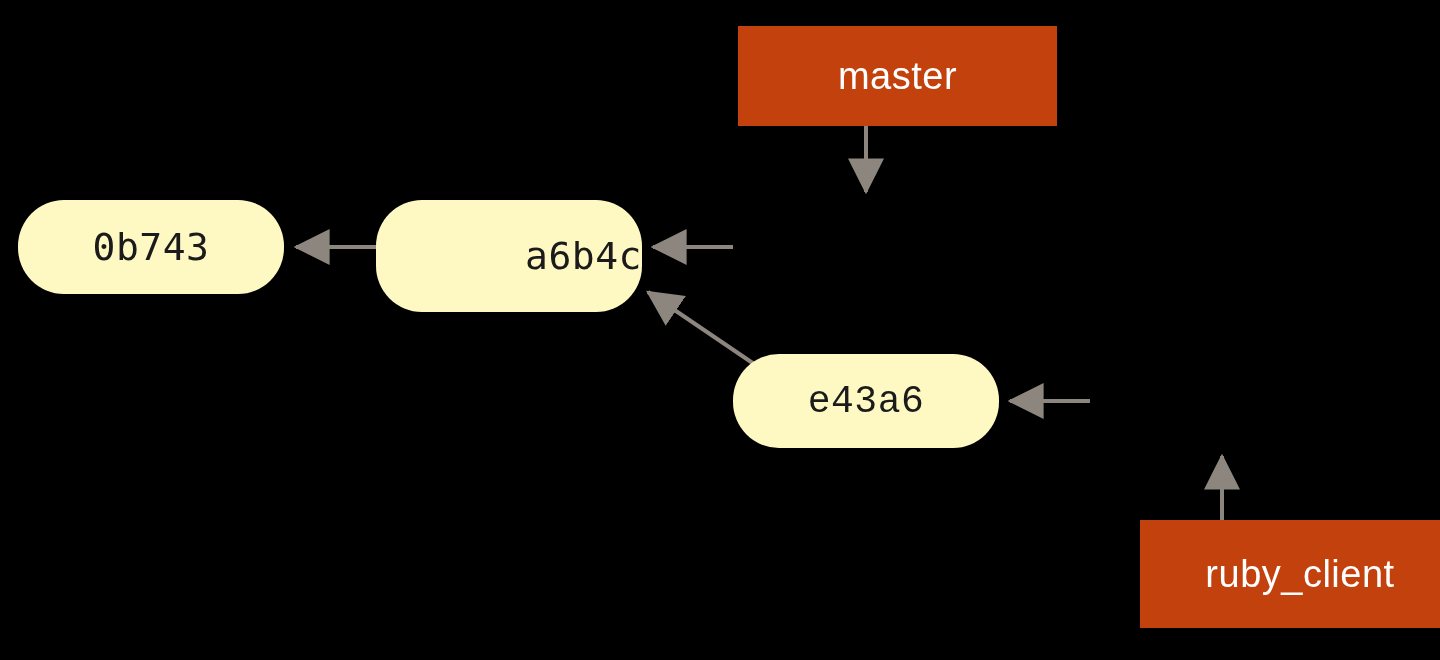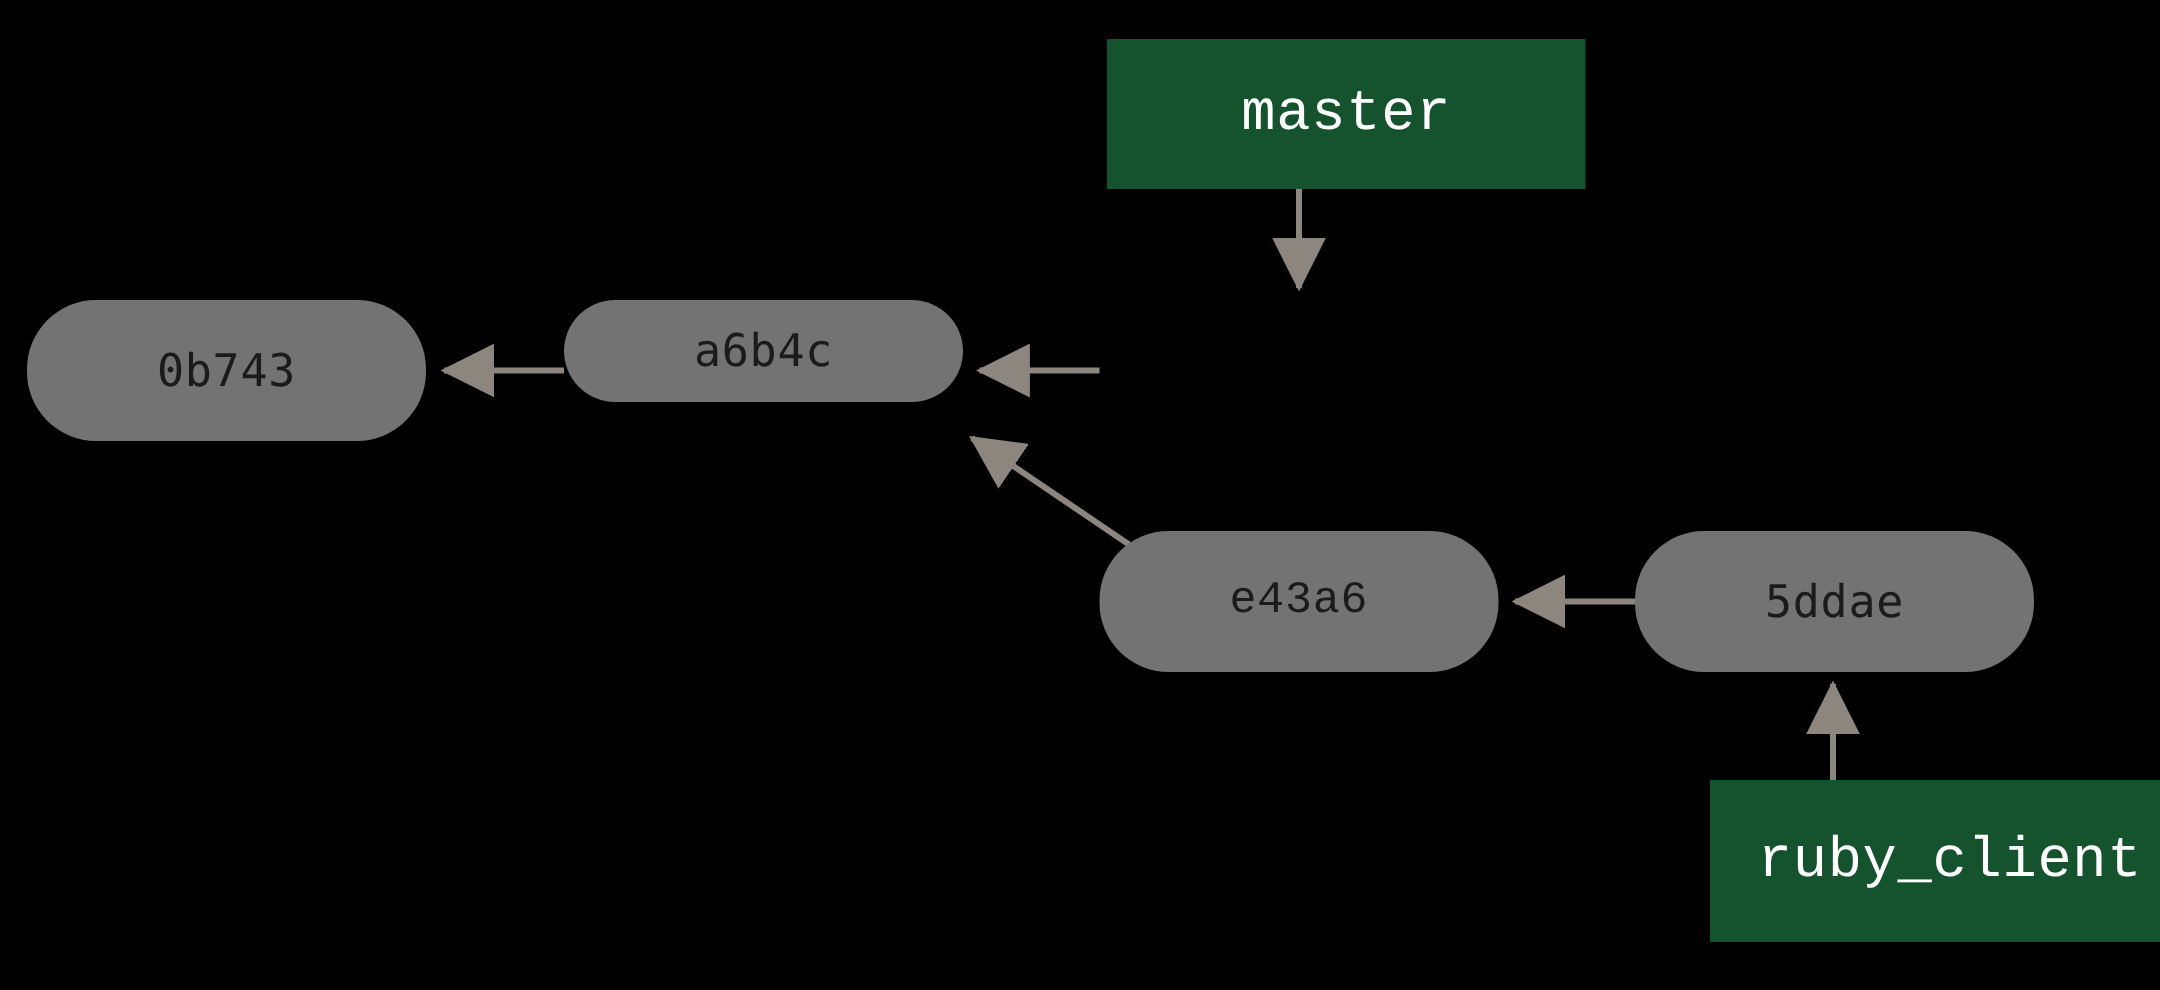--- a/index.html
+++ b/index.html
@@ -21,38 +21,38 @@
     inset: 0;
     width: 1440px;
     height: 660px;
     pointer-events: none;
   }
   .commit-node {
     position: absolute;
     display: flex;
     align-items: center;
     justify-content: center;
-    background: #737373;
+    background: #fef9c3;
     border-radius: 46px;
     color: #1b1b1b;
-    font-size: 30px;
+    font-size: 38px;
     letter-spacing: 0.5px;
     font-family: "DejaVu Sans Mono", "Liberation Mono", monospace;
     box-sizing: border-box;
   }
   .branch-label {
     position: absolute;
     display: flex;
     align-items: center;
     justify-content: center;
-    background: #14532d;
+    background: #c2410c;
     color: #FFFFFF;
     font-size: 38px;
     letter-spacing: 0.5px;
-    font-family: Liberation Mono, monospace;
+    font-family: Liberation Sans, sans-serif;
     box-sizing: border-box;
   }
 </style>
 </head>
 <body>
 
 <div id="diagram-root">
 
   <svg id="edge-layer" viewBox="0 0 1440 660" xmlns="http://www.w3.org/2000/svg">
     <defs>
@@ -71,32 +71,29 @@
 
     <line x1="866" y1="126" x2="866" y2="192" stroke="#8C867E" stroke-width="4" marker-end="url(#arrowhead)"></line>
 
     <line x1="1222" y1="520" x2="1222" y2="456" stroke="#8C867E" stroke-width="4" marker-end="url(#arrowhead)"></line>
   </svg>
 
   <div class="commit-node" style="left:18px; top:200px; width:266px; height:94px;">
     <span>0b743</span>
   </div>
 
-  <div class="commit-node" style="left:376px; top:200px; width:266px; height:68px;">
+  <div class="commit-node" style="left:376px; top:200px; width:266px; height:112px;justify-content:flex-end;">
     <span>a6b4c</span>
   </div>
 
 
   <div class="commit-node" style="left:733px; top:354px; width:266px; height:94px;font-family:Liberation Mono, monospace;">
     <span>e43a6</span>
   </div>
 
-  <div class="commit-node" style="left:1090px; top:354px; width:266px; height:94px;">
-    <span>5ddae</span>
-  </div>
 
   <div class="branch-label" style="left:738px; top:26px; width:319px; height:100px;">
     <span>master</span>
   </div>
 
   <div class="branch-label" style="left:1140px; top:520px; width:320px; height:108px;">
     <span>ruby_client</span>
   </div>
 
 </div>

